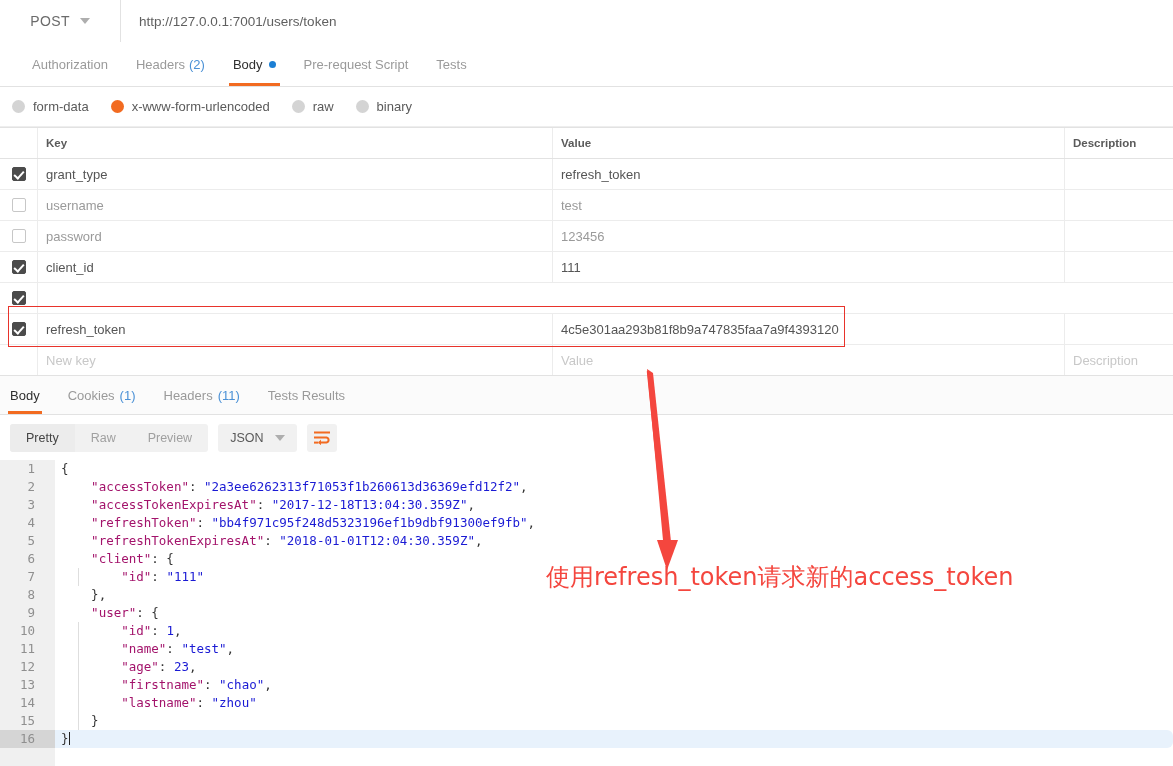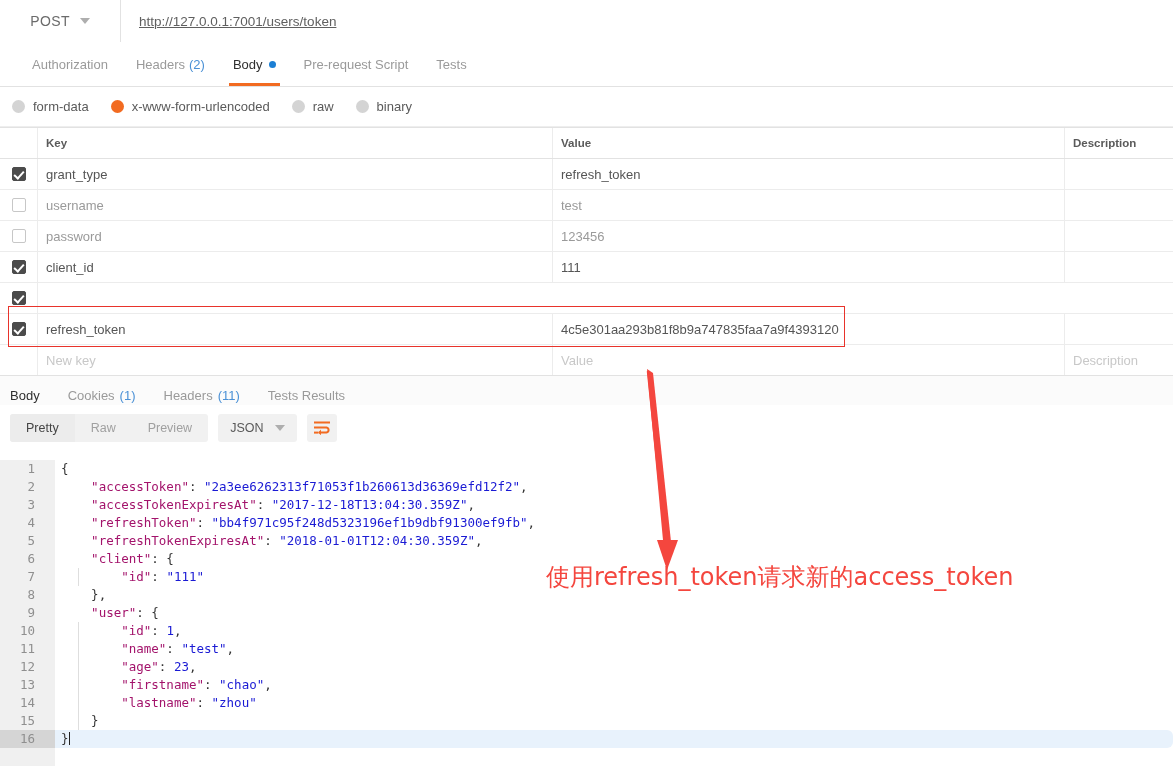--- a/index.html
+++ b/index.html
@@ -48,21 +48,20 @@
     border-top: 6px solid #aeaeae;
   }
   .url-input {
     flex: 1;
     display: flex;
     align-items: center;
     padding-left: 18px;
     font-size: 13.5px;
     color: #5f5f5f;
     cursor: text;
-    text-decoration: underline;
   }
 
   
   .req-tabs {
     position: absolute;
     left: 0; top: 42px;
     width: 1173px; height: 45px;
     background: #fff;
     border-bottom: 1px solid #e2e2e2;
     display: flex;
@@ -267,21 +266,21 @@
   .resp-tab.active::after {
     content: "";
     position: absolute;
     left: 8px; right: 12px; bottom: 0;
     height: 3px;
     background: #f26b21;
   }
 
   .resp-toolbar {
     position: absolute;
-    left: 0; top: 405px;
+    left: 0; top: 415px;
     width: 1173px; height: 45px;
     background: #fff;
     display: flex;
     align-items: center;
     padding-left: 10px;
     box-sizing: border-box;
     gap: 10px;
   }
   .seg-group {
     display: flex;

